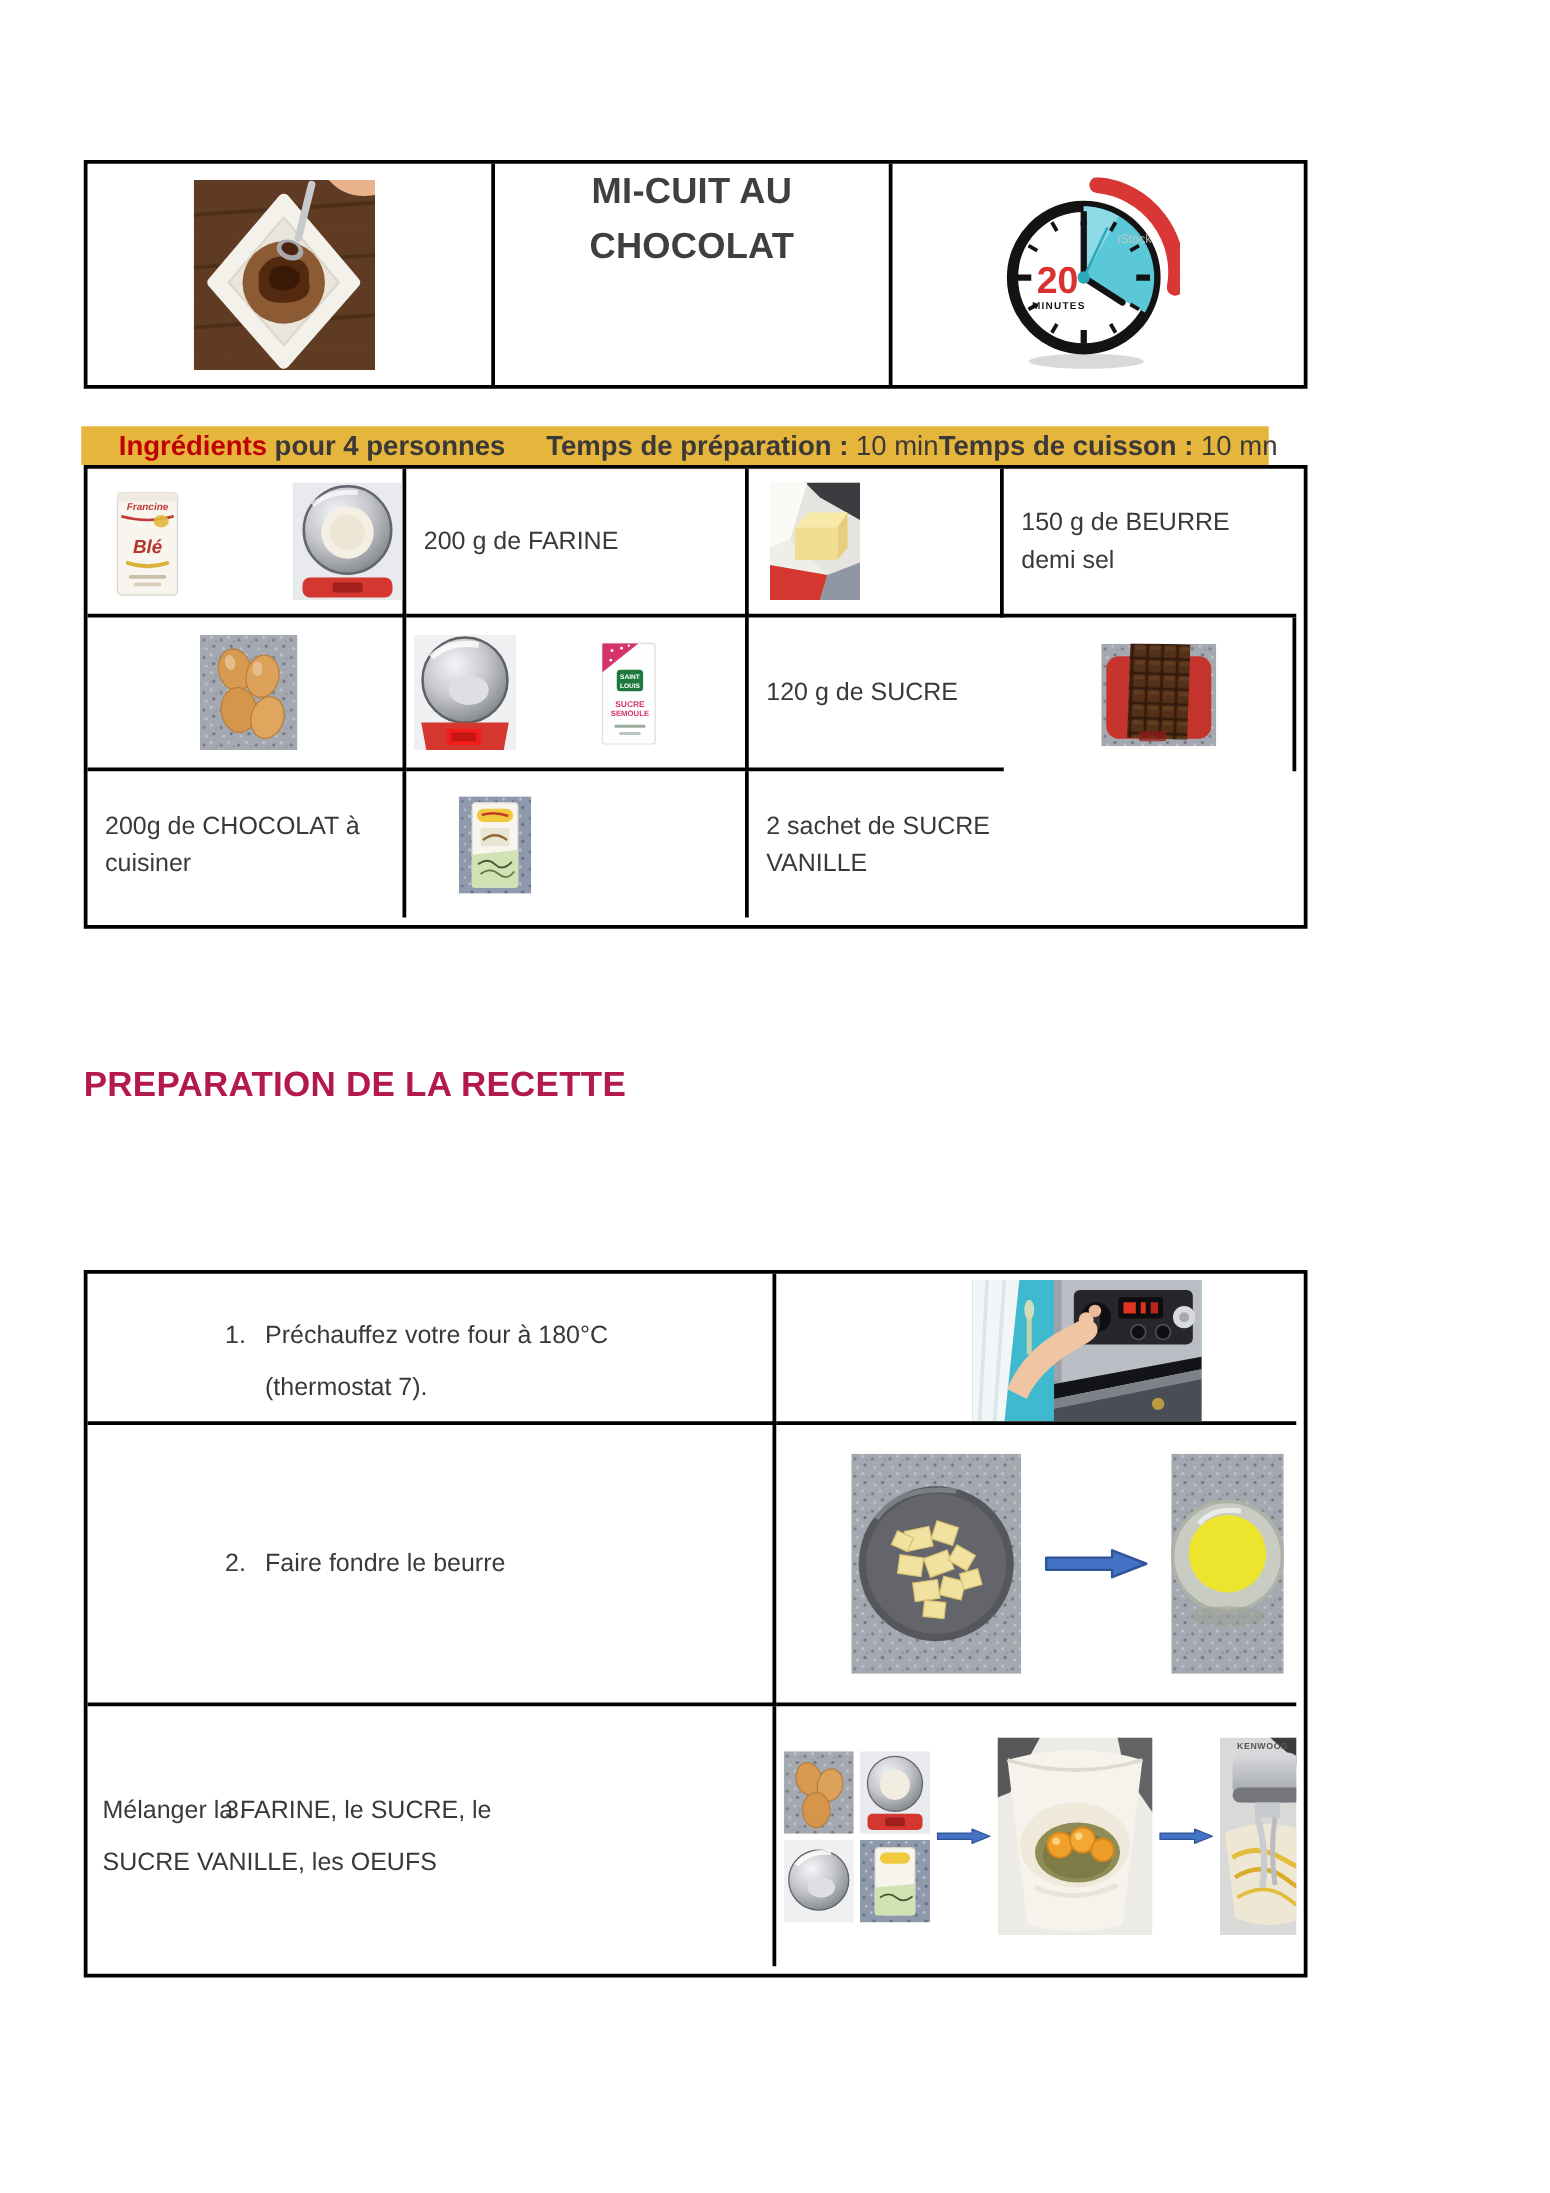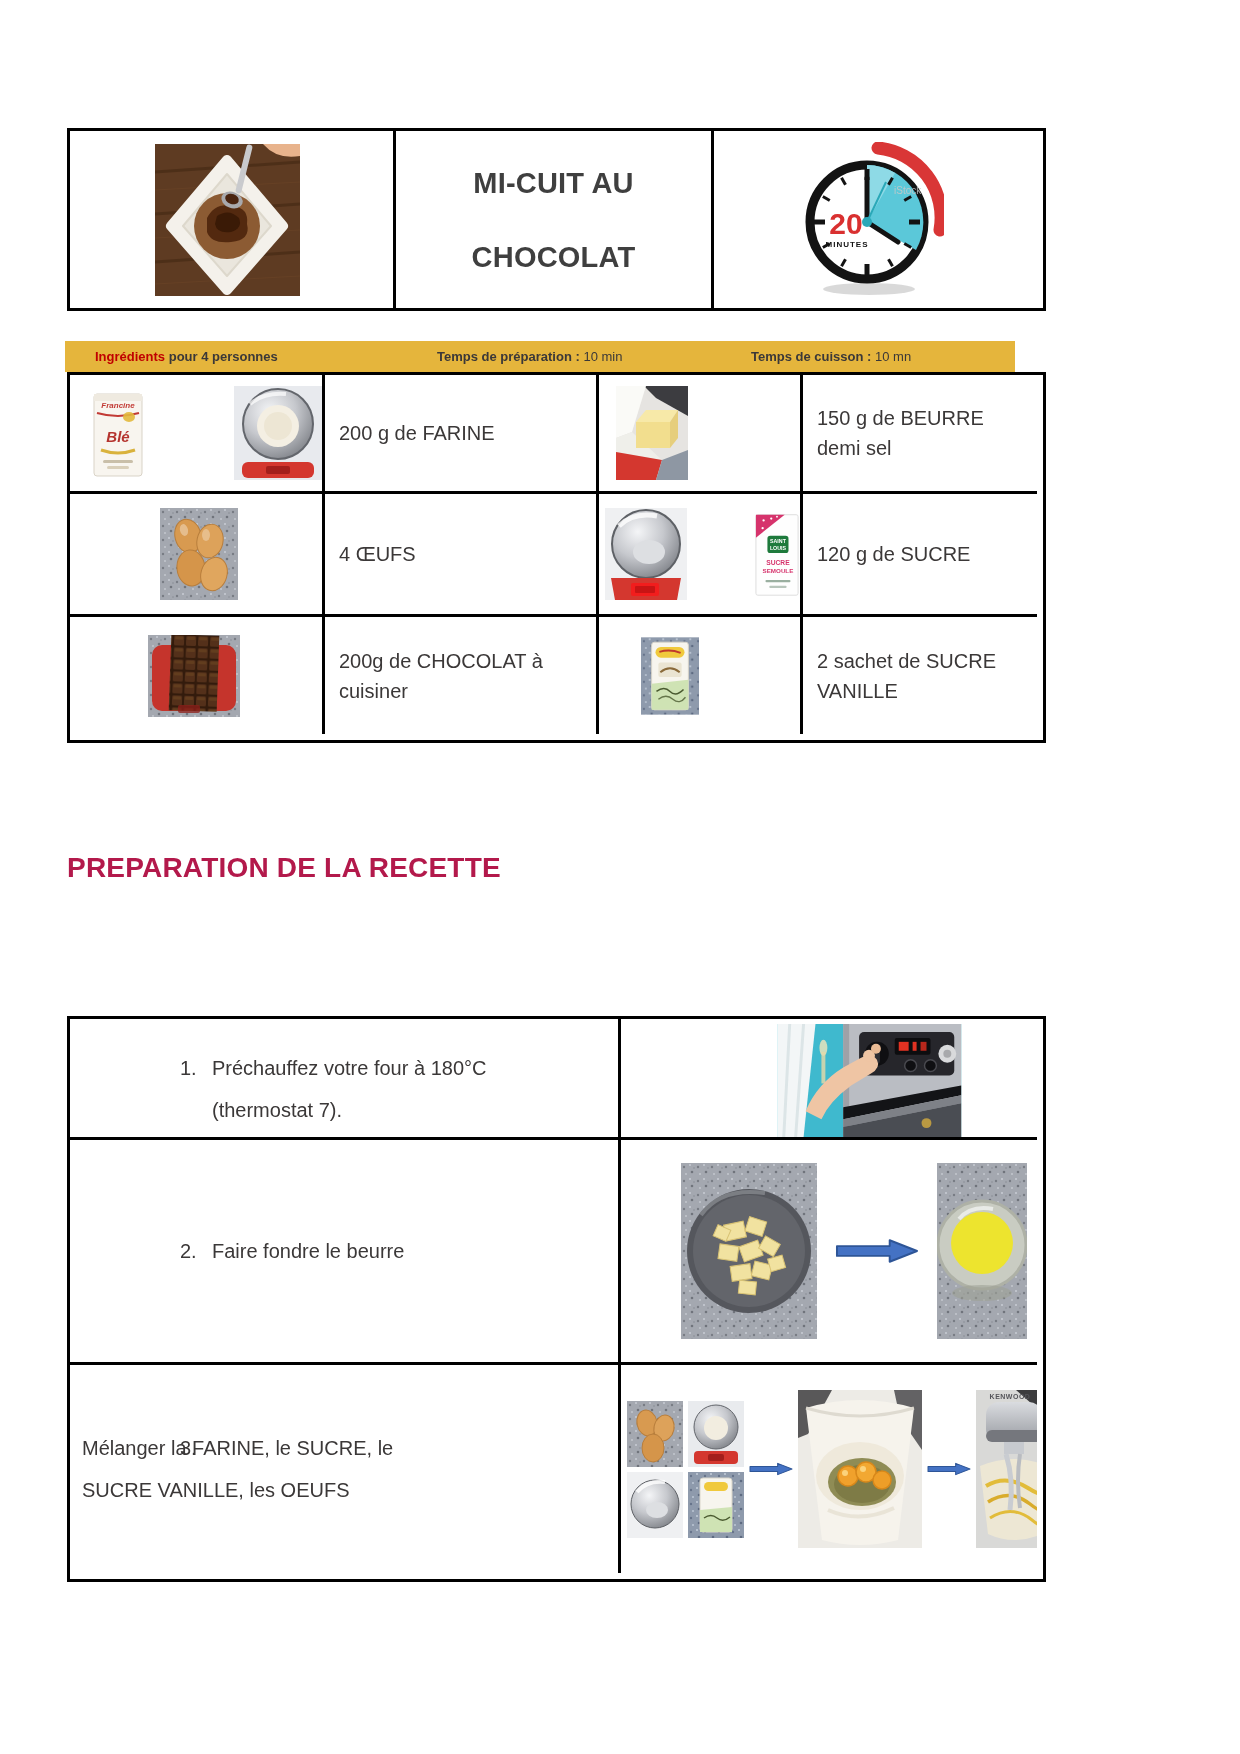--- a/index.html
+++ b/index.html
@@ -8,26 +8,26 @@
   .abs{position:absolute;}
   
   .tbl{display:grid;border:3px solid #000;background:#fff;}
   .cell{position:relative;box-sizing:border-box;overflow:hidden;}
   .br{border-right:3px solid #000;}
   .bb{border-bottom:3px solid #000;}
   
   .header-table{left:67px;top:128px;width:973px;height:177px;
      grid-template-columns:326px 318px 323px;}
   .photo-cell{display:flex;align-items:center;}
-  .title-cell{display:flex;flex-direction:column;justify-content:center;align-items:center;gap:30px;}
+  .title-cell{display:flex;flex-direction:column;align-items:center;}
   .title-line{font-size:29px;font-weight:bold;color:#3F3F3F;line-height:44px;letter-spacing:.2px;}
   .timer-cell{display:flex;align-items:center;}
   
   .banner{left:65px;top:341px;width:950px;height:31px;background:#E5B53C;
-     font-size:13px;font-weight:bold;line-height:31px;color:#3B3838;}
+     font-size:22px;font-weight:bold;line-height:31px;color:#3B3838;}
   .banner span{white-space:pre;}
   .seg{position:absolute;top:0;}
   .seg1{left:30px;} .seg2{left:372px;} .seg3{left:686px;}
   .red{color:#C00000;}
   .val{font-weight:normal;}
   
   .ing-table{left:67px;top:372px;width:973px;height:365px;
      grid-template-columns:255px 274px 204px 234px;
      grid-template-rows:119px 123px 117px;}
   .img-cell{display:flex;align-items:center;gap:45px;}
@@ -212,23 +212,20 @@
       <svg width="78" height="92" viewBox="0 0 78 92" style="margin-left:90px">
         <rect width="78" height="92" fill="url(#speck)"></rect>
         <ellipse cx="28" cy="28" rx="13" ry="17" transform="rotate(-14 28 28)" fill="#D89A50" stroke="#B87E3C"></ellipse>
         <ellipse cx="50" cy="33" rx="13" ry="17" transform="rotate(12 50 33)" fill="#DDA25A" stroke="#B87E3C"></ellipse>
         <ellipse cx="31" cy="60" rx="14" ry="18" transform="rotate(-6 31 60)" fill="#D5954A" stroke="#B87E3C"></ellipse>
         <ellipse cx="54" cy="66" rx="13" ry="17" transform="rotate(16 54 66)" fill="#E0A65E" stroke="#B87E3C"></ellipse>
         <ellipse cx="24" cy="22" rx="4" ry="6" transform="rotate(-14 24 22)" fill="#fff" opacity=".35"></ellipse>
         <ellipse cx="46" cy="27" rx="4" ry="6" fill="#fff" opacity=".3"></ellipse>
       </svg>
     </div>
-    <div class="cell br bb txt-cell pl14">
-      <div class="t">4 ŒUFS</div>
-    </div>
     <div class="cell br bb img-cell">
       <svg width="82" height="92" viewBox="0 0 82 92" style="margin-left:6px">
         <rect width="82" height="92" fill="#EFF0F2"></rect>
         <circle cx="41" cy="36" r="34" fill="url(#metal)" stroke="#5E6166" stroke-width="2"></circle>
         <path d="M14 18 Q28 4 52 8" stroke="#FFFFFF" stroke-width="5" fill="none" opacity=".8"></path>
         <ellipse cx="44" cy="44" rx="16" ry="12" fill="#DDDFE2"></ellipse>
         <path d="M6 70 L76 70 L72 92 L10 92 Z" fill="#D4372F"></path>
         <rect x="26" y="75" width="28" height="13" rx="2" fill="#F21D1D"></rect>
         <rect x="30" y="78" width="20" height="7" rx="1" fill="#C81414"></rect>
       </svg>

